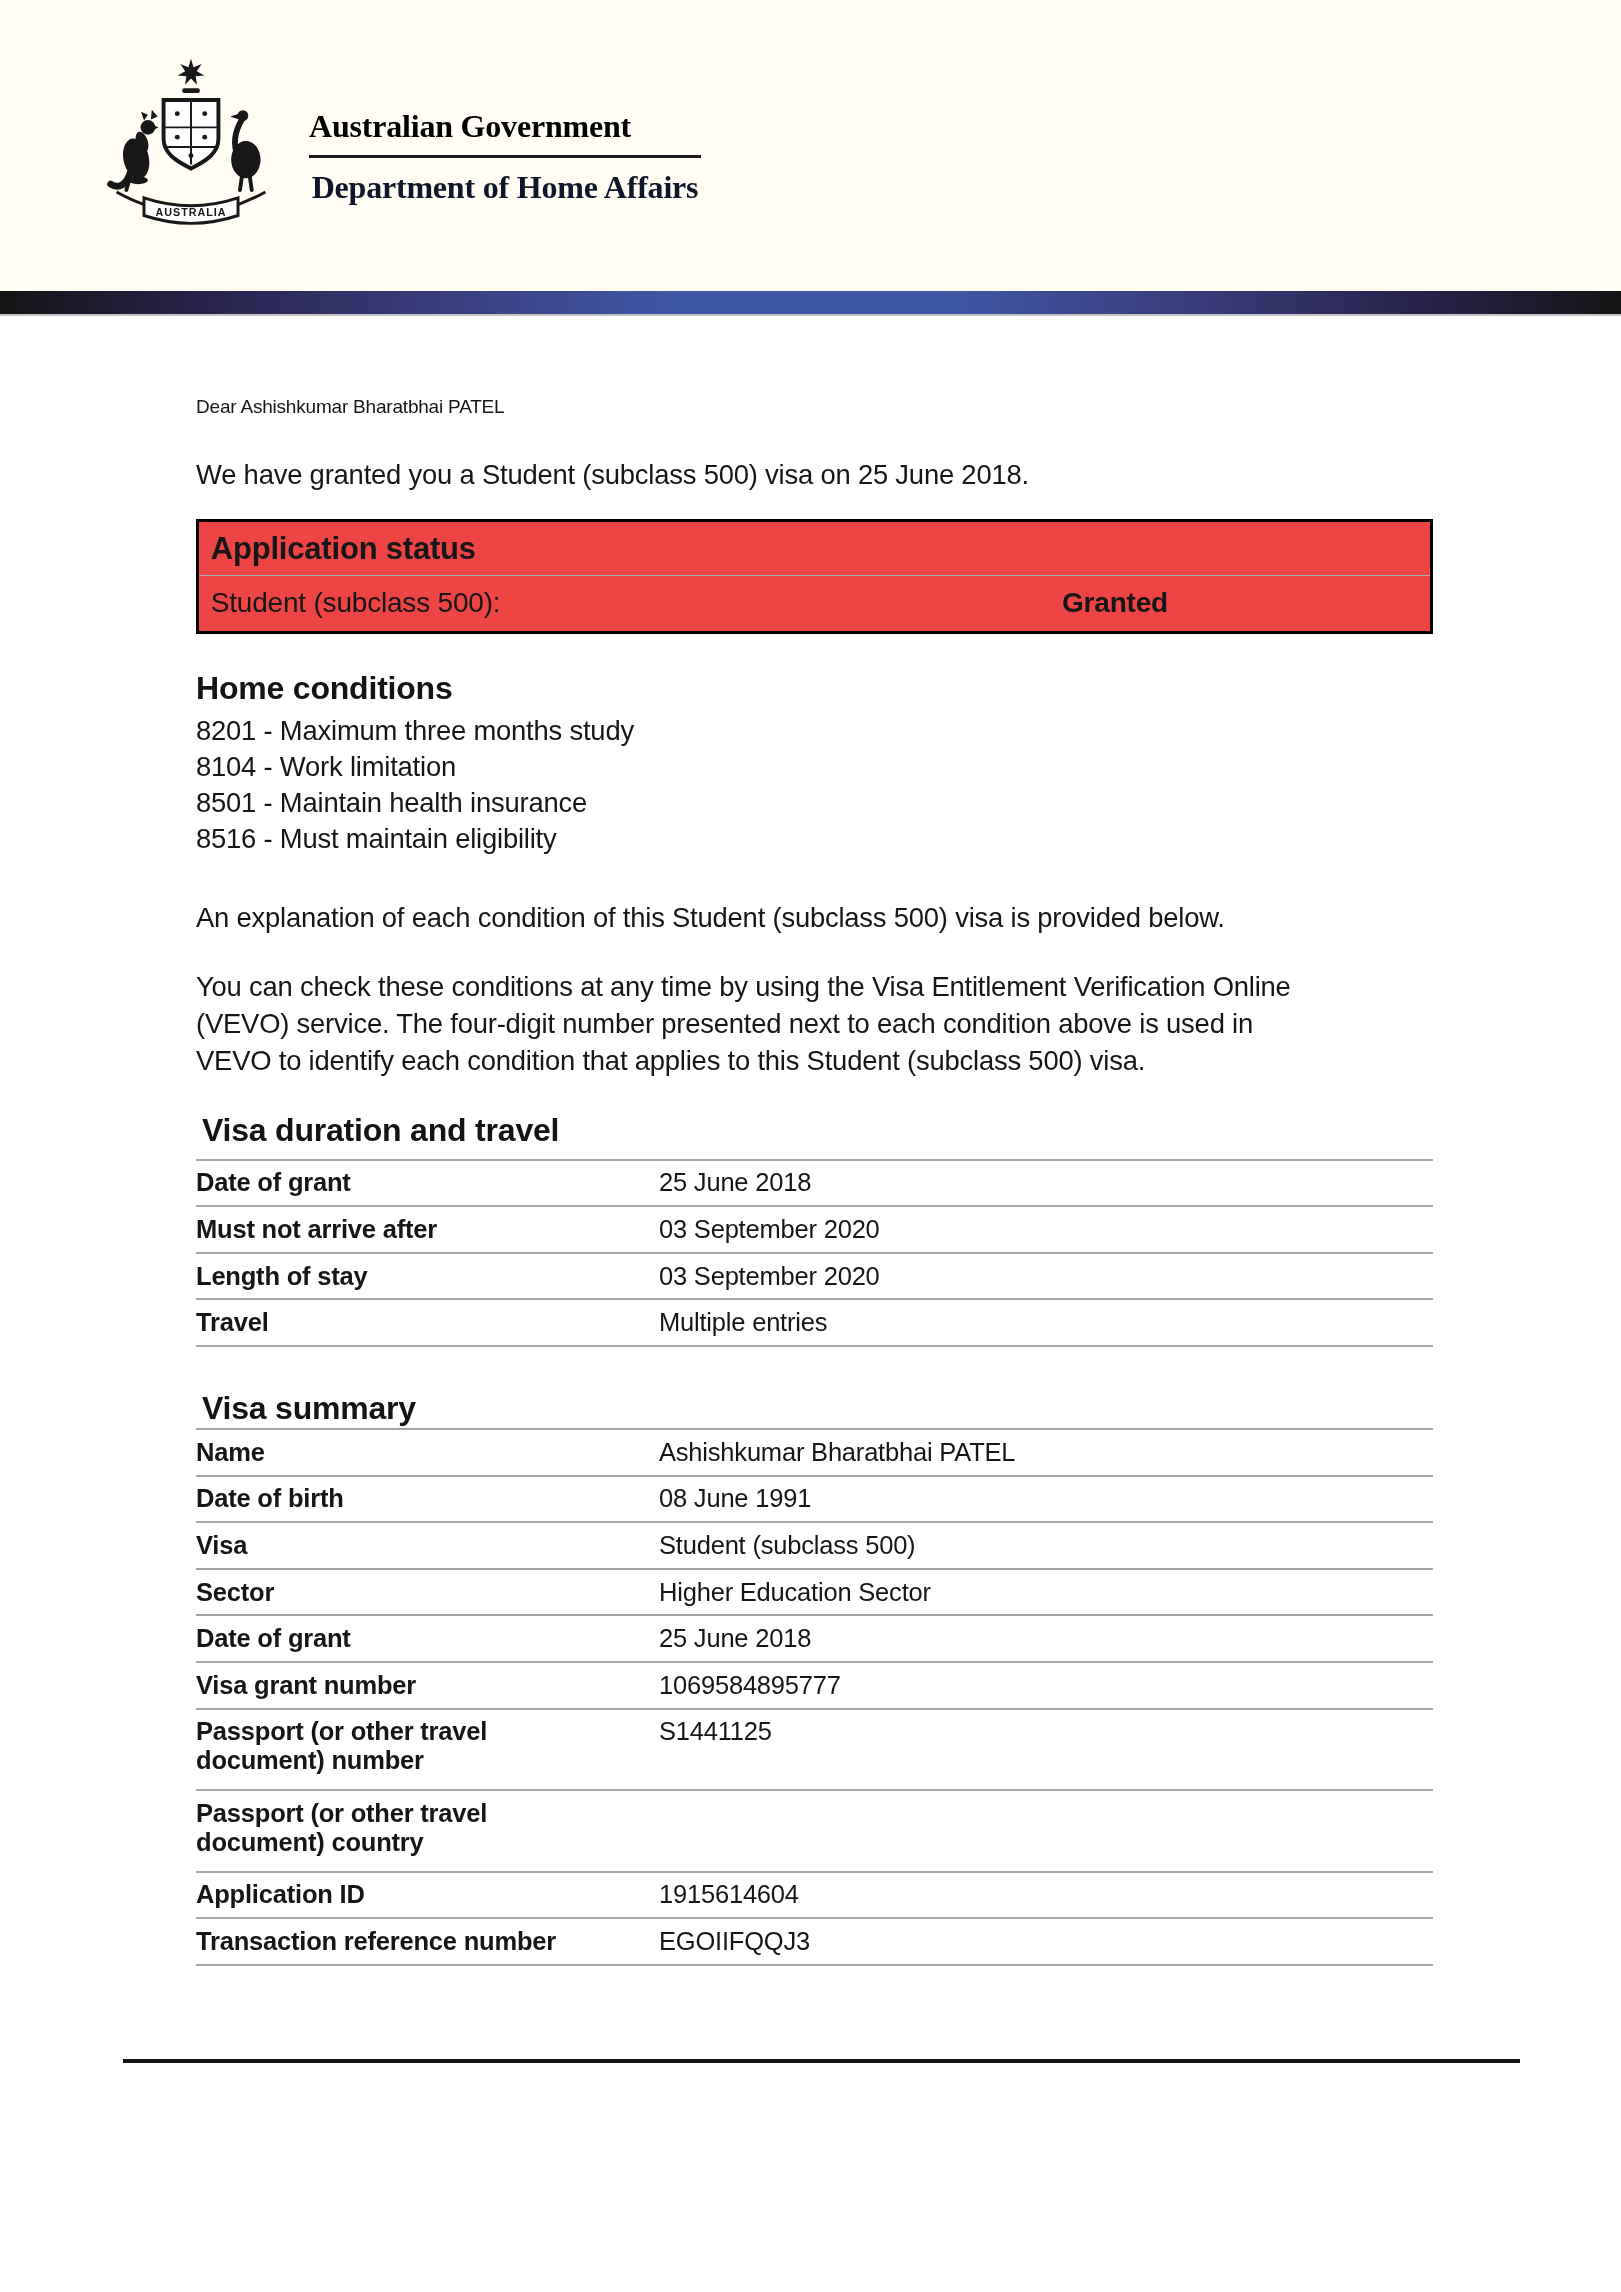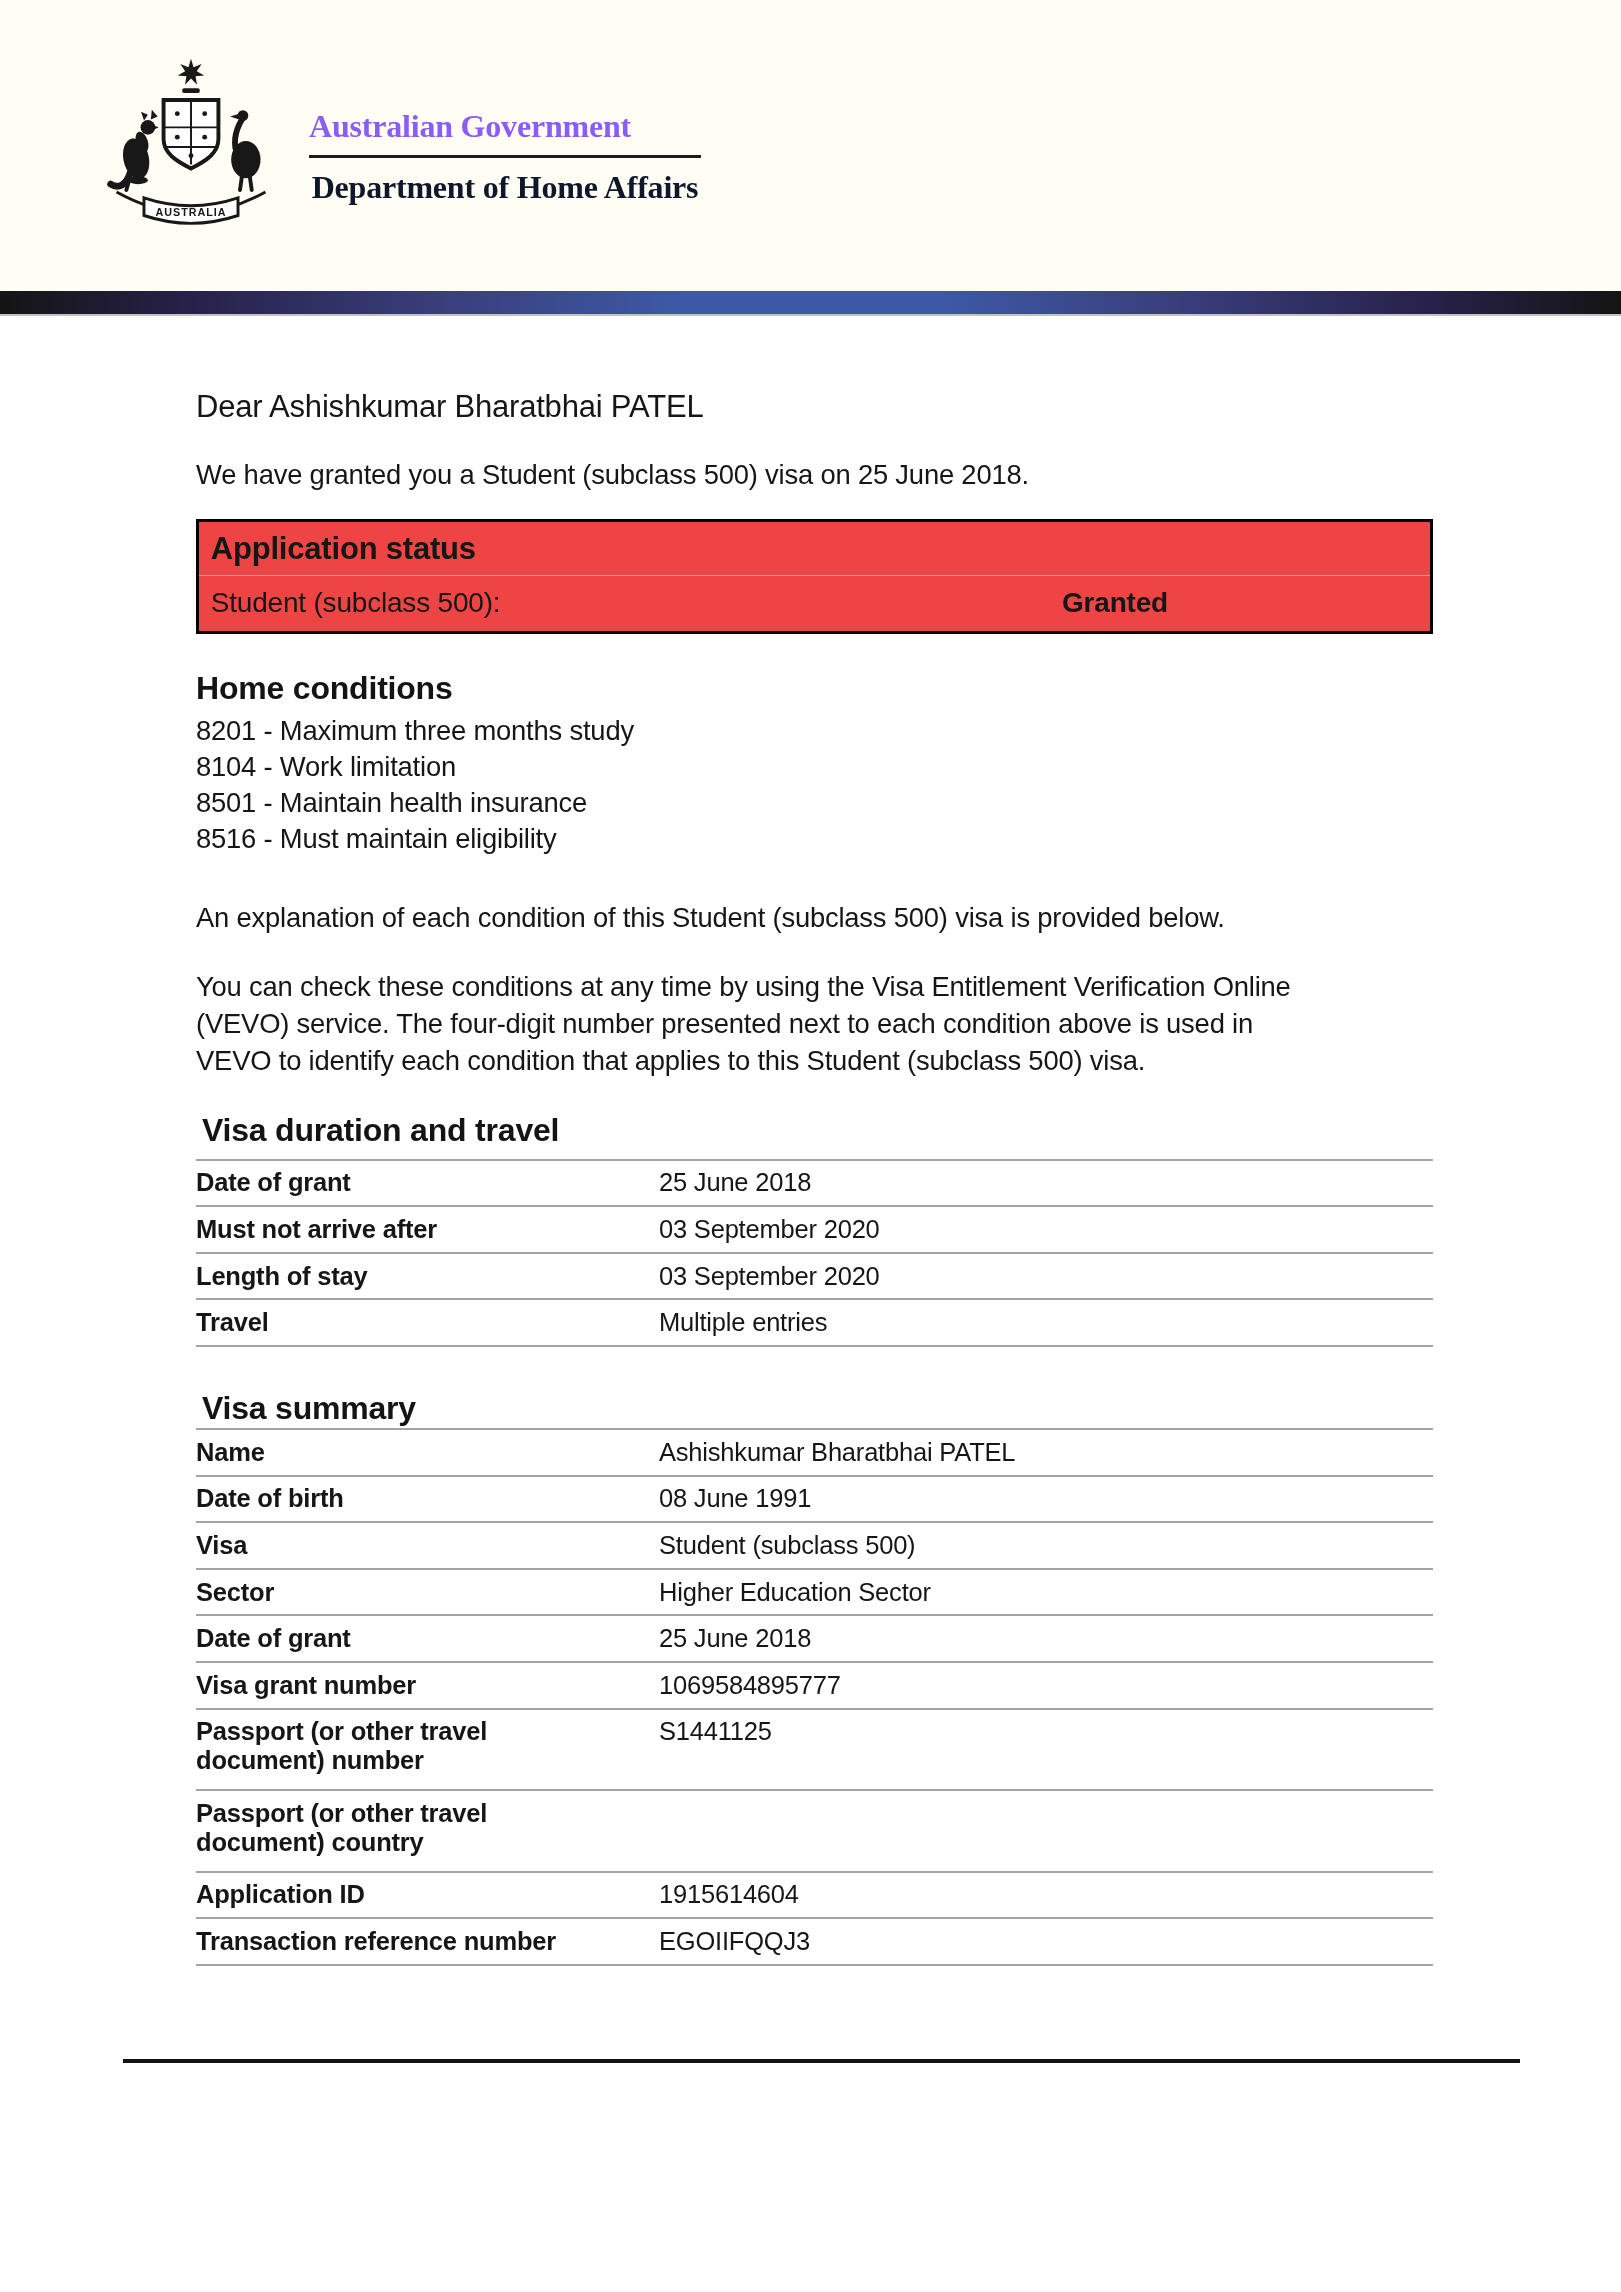--- a/index.html
+++ b/index.html
@@ -7,35 +7,35 @@
     width:1621px;height:2293px;background:#ffffff;
     font-family:"Liberation Sans",sans-serif;color:#161616;
     letter-spacing:-0.2px;overflow:hidden;
   }
   .page{width:1621px;height:2293px;position:relative;background:#ffffff;}
 
   
   .masthead{height:291px;background:#fffdf4;position:relative;}
   .crest{position:absolute;left:93px;top:49px;width:196px;height:191px;}
   .agency{position:absolute;left:309px;top:108px;}
-  .gov{font-family:"Liberation Serif",serif;font-weight:bold;font-size:32px;line-height:37px;color:#8b5cf6;}
+  .gov{font-family:"Liberation Serif",serif;font-weight:bold;font-size:32px;line-height:37px;color:#000000;}
   .rule{width:392px;height:2.9px;background:#1c1c1c;margin:9.8px 0 11.8px;}
   .dept{font-family:"Liberation Serif",serif;font-weight:bold;font-size:32px;line-height:37px;color:#0f172a;text-align:center;}
 
   .grad-bar{
     height:22.5px;
     background:linear-gradient(to right,
       #141414 0%, #27224b 12%, #3a3f7e 28%, #3d59a6 42%,
       #3d59a6 58%, #3a3f7e 72%, #27224b 88%, #141414 100%);
     border-bottom:2.9px solid #c2c2c2;
   }
 
   
   .content{margin:0 188px 0 196px;}
-  .dear{margin:74px 0 16px;font-size:31px;line-height:33px;}
+  .dear{margin:74px 0 16px;font-size:19px;line-height:33px;}
   .granted-line{margin:35px 0 0;font-size:27.4px;line-height:33px;}
 
   .status-box{margin-top:28px;border:3.9px solid #000;background:#ef4444;}
   .status-title{
     font-size:31px;font-weight:bold;line-height:41px;
     padding:6.9px 11.8px 5.9px;border-bottom:1px solid #b0b0b0;
   }
   .status-row{position:relative;font-size:28px;line-height:41px;padding:5.9px 11.8px 7.8px;}
   .granted-val{position:absolute;left:863px;top:5.9px;font-weight:bold;}
 

